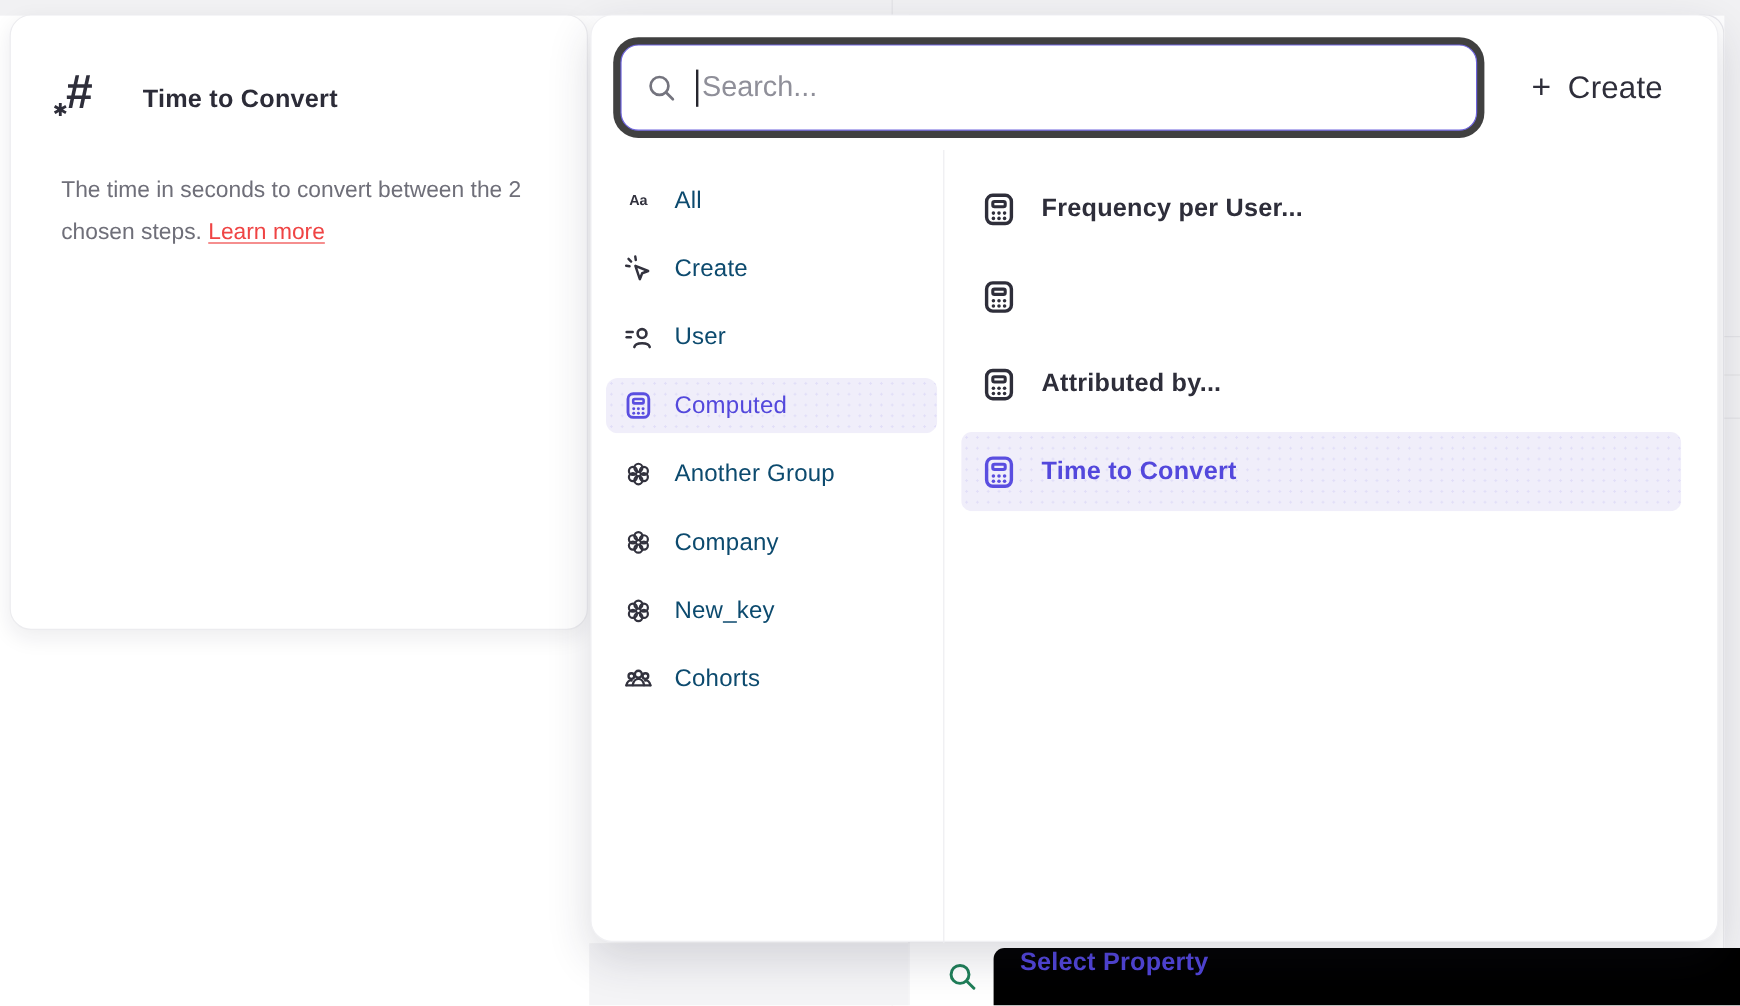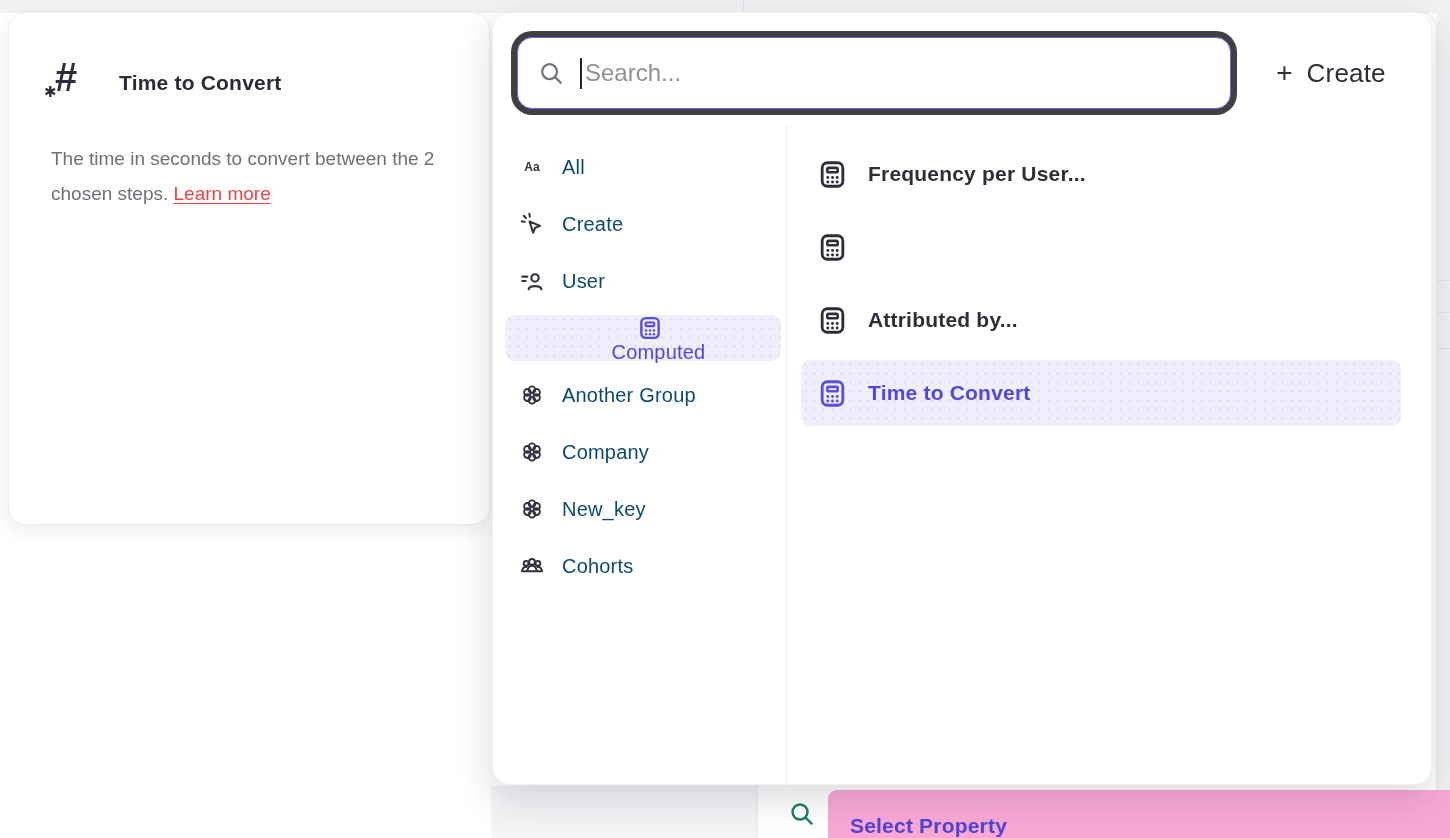--- a/index.html
+++ b/index.html
@@ -12,22 +12,22 @@
   .right-strip { position:absolute; right:0; top:0; width:13px; height:838px; background:#f1f1f3; }
   .under-card { position:absolute; left:757px; top:12px; width:680px; height:826px;
     background:#ffffff; border:1px solid #e9e9ed; border-bottom:none; border-top-right-radius:16px; }
   .bg-vline { position:absolute; width:1px; background:#e3e3e7; }
   .bg-hseg { position:absolute; left:1437px; width:13px; height:1px; background:#e3e3e7; }
   .below-modal-patch { position:absolute; left:491px; top:786px; width:266px; height:52px; background:#f4f4f6; }
 
   
   .select-prop-row { position:absolute; left:770px; top:790px; width:680px; height:48px; display:flex; align-items:center; }
   .select-prop-icon { width:28px; height:28px; color:#1e7e58; margin-left:18px; flex:0 0 auto; }
-  .select-prop-pill { margin-left:12px; flex:1; height:48px; background:#f9a8d4;
-    border-radius:9px 0 0 0; display:flex; align-items:flex-end; }
+  .select-prop-pill { margin-left:12px; flex:1; height:48px; background:#000000;
+    border-radius:9px 0 0 0; display:flex; align-items:flex-start; }
   .select-prop-pill span { color:#5044d6; font-size:21px; font-weight:600; padding-left:22px; letter-spacing:.2px; }
 
   
   .tooltip-card { position:absolute; left:8px; top:12px; width:482px; height:513px; background:#fff;
     border:1px solid #ececef; border-radius:18px; box-shadow:0 6px 18px rgba(30,30,50,.08); }
   .hash-icon { position:absolute; left:36px; top:40px; width:48px; height:54px; }
   .hash-icon .hash { position:absolute; left:10px; top:0px; font-size:40px; font-weight:700; color:#2e2e3a; line-height:48px; }
   .hash-icon .star { position:absolute; left:-1px; top:30px; font-size:15px; color:#2e2e3a; }
   .tooltip-title { position:absolute; left:110px; top:58px; font-size:21px; font-weight:700; color:#2c2c38; letter-spacing:.2px; }
   .tooltip-desc { position:absolute; left:42px; top:128px; width:392px; font-size:19px; line-height:35px; color:#6f6f79; }
@@ -49,21 +49,21 @@
   .create-btn .lbl { font-size:26px; color:#2e2e3a; letter-spacing:.2px; }
 
   .v-divider { position:absolute; left:293px; top:112px; width:1px; height:661px; background:#ededf0; }
 
   .cat-list { position:absolute; left:12px; top:131px; width:276px; }
   .cat-row { display:flex; align-items:center; height:46px; margin-bottom:11px; padding-left:14px;
     border-radius:10px; cursor:pointer; }
   .cat-row .cicon { width:26px; height:26px; color:#32323e; flex:0 0 auto; display:flex; align-items:center; justify-content:center; }
   .cat-row .clabel { margin-left:17px; font-size:20px; color:#0c4a6e; letter-spacing:.2px; }
   .cat-row.selected { background-color:#f0eefa;
-    background-image:radial-gradient(rgba(90,78,224,.10) 1px, transparent 1.1px); background-size:9px 9px;flex-direction:column; }
+    background-image:radial-gradient(rgba(90,78,224,.10) 1px, transparent 1.1px); background-size:9px 9px; }
   .cat-row.selected .cicon { color:#5a4ee0; }
   .cat-row.selected .clabel { color:#5348dc; }
   .aa-glyph { font-size:12px; font-weight:600; color:inherit; letter-spacing:0; }
 
   .result-list { position:absolute; left:308px; top:128px; width:600px; }
   .result-row { display:flex; align-items:center; height:66px; margin-bottom:7px; padding-left:16px;
     border-radius:9px; cursor:pointer;font-weight:bold; }
   .result-row .ricon { width:31px; height:31px; color:#2e2e3a; flex:0 0 auto; }
   .result-row .rlabel { margin-left:20px; font-size:21px; color:#2e2e3a; letter-spacing:.2px; }
   .result-row.selected { background-color:#f0eefa;

